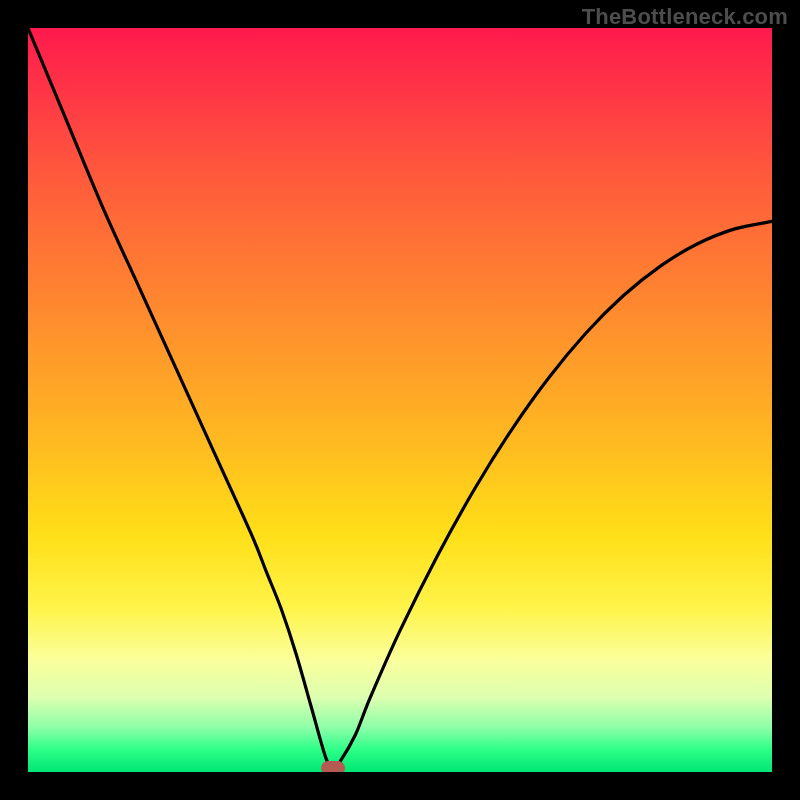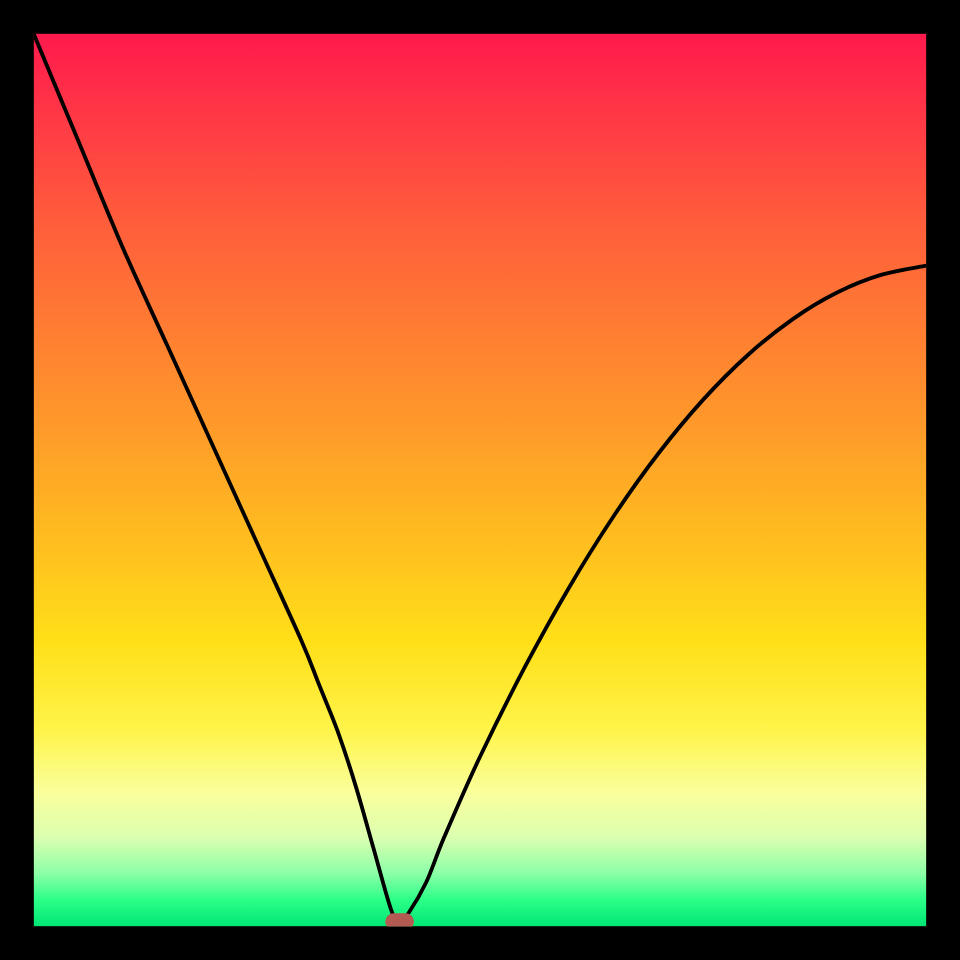--- a/index.html
+++ b/index.html
@@ -69,20 +69,21 @@
     background: #b35a52;
     transform: translate(-50%, -50%);
     z-index: 3;
   }
 </style>
 </head>
 <body>
 
 <div class="frame">
 
+  <div class="watermark">TheBottleneck.com</div>
 
   <div class="plot-area">
     <div class="gradient"></div>
 
     <svg class="curve" viewBox="0 0 744 744" preserveAspectRatio="none">
       <path fill="none" stroke="#000" stroke-width="3.2" stroke-linecap="round" d="M 0.0 0.0 C 6.2 14.9, 24.8 59.5, 37.2 89.3 C 49.6 119.0, 62.0 150.0, 74.4 178.6 C 86.8 207.1, 99.2 233.1, 111.6 260.4 C 124.0 287.7, 136.4 315.0, 148.8 342.2 C 161.2 369.5, 173.6 396.8, 186.0 424.1 C 198.4 451.4, 214.5 486.1, 223.2 505.9 C 231.9 525.8, 233.1 530.7, 238.1 543.1 C 243.0 555.5, 248.0 566.7, 253.0 580.3 C 257.9 594.0, 262.9 608.8, 267.8 625.0 C 272.8 641.1, 277.8 659.7, 282.7 677.0 C 287.7 694.4, 293.9 718.6, 297.6 729.1 C 301.3 739.7, 302.6 739.7, 305.0 740.3 C 307.5 740.9, 308.8 738.4, 312.5 732.8 C 316.2 727.3, 322.4 717.3, 327.4 706.8 C 332.3 696.3, 334.8 687.0, 342.2 669.6 C 349.7 652.2, 360.8 626.2, 372.0 602.6 C 383.2 579.1, 396.8 551.8, 409.2 528.2 C 421.6 504.7, 434.0 482.4, 446.4 461.3 C 458.8 440.2, 471.2 420.4, 483.6 401.8 C 496.0 383.2, 508.4 365.8, 520.8 349.7 C 533.2 333.6, 545.6 318.7, 558.0 305.0 C 570.4 291.4, 582.8 279.0, 595.2 267.8 C 607.6 256.7, 620.0 246.8, 632.4 238.1 C 644.8 229.4, 657.2 222.0, 669.6 215.8 C 682.0 209.6, 694.4 204.6, 706.8 200.9 C 719.2 197.2, 737.8 194.7, 744.0 193.4"></path>
     </svg>
 
     <div class="marker" style="left:305.03999999999996px;top:740.28px;"></div>
   </div>

